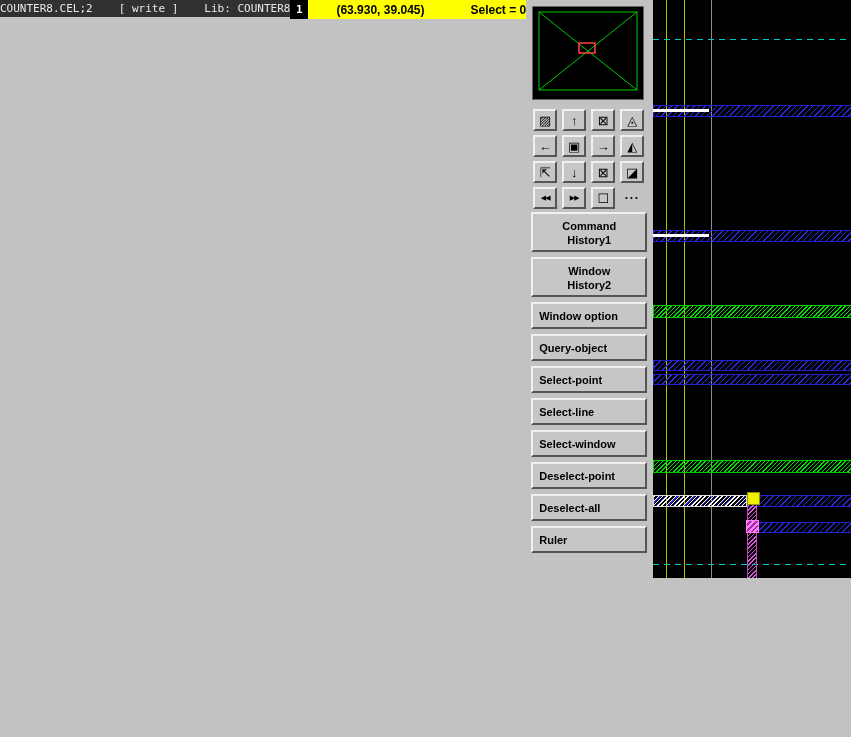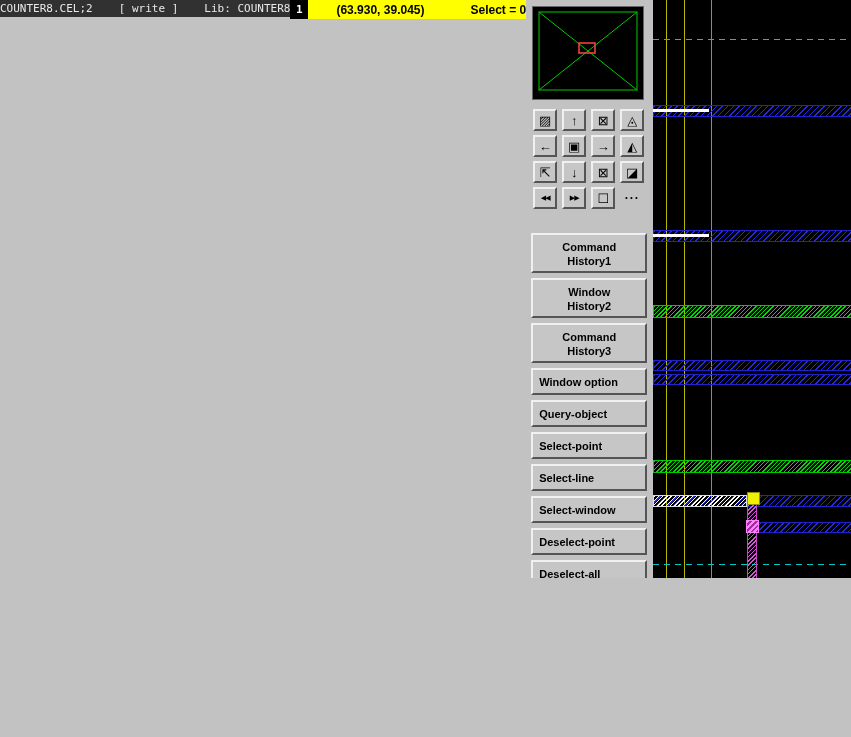--- a/index.html
+++ b/index.html
@@ -25,21 +25,21 @@
 
   .thumb { width:112px; height:94px; margin:6px 0 0 6px; background:#000; border:1px solid #666; }
 
   .toolgrid { display:grid; grid-template-columns:repeat(4,24px); grid-auto-rows:22px;
               gap:4px 5px; margin:9px 0 0 7px; }
   .tool-btn { background:#c6c6c6; border:2px solid; border-color:#f0f0f0 #555 #555 #f0f0f0;
               display:flex; align-items:center; justify-content:center; font-size:13px; color:#000; cursor:default; }
   .tool-btn.small { font-size:7px; letter-spacing:-1px; }
   .tool-btn.flat { border:none; background:none; font-weight:bold; font-size:12px; letter-spacing:1px; }
 
-  .cmd-buttons { display:flex; flex-direction:column; gap:5px; margin:24px 0 0 5px; }
+  .cmd-buttons { display:flex; flex-direction:column; gap:5px; margin:3px 0 0 5px; }
   .cmd-btn { width:116px; height:27px; background:#c6c6c6; border:2px solid;
              border-color:#f0f0f0 #555 #555 #f0f0f0; font-weight:bold; font-size:11px; color:#000;
              display:flex; align-items:center; padding-left:6px; cursor:default; }
   .cmd-btn.two-line { height:40px; display:block; text-align:center; padding:6px 12px 0; line-height:1.25; }
 
   
   .canvas { position:relative; width:724px; height:701px; background:#000; overflow:hidden; flex:none; }
   .shape { position:absolute; }
 
   .vline-yellow { background:#b8b800; }
@@ -106,21 +106,20 @@
           <div class="tool-btn">◪</div>
           <div class="tool-btn small">◀◀</div>
           <div class="tool-btn small">▶▶</div>
           <div class="tool-btn">☐</div>
           <div class="tool-btn small flat">···</div>
         </div>
 
       <div class="cmd-buttons" id="cmd-buttons">
           <div class="cmd-btn two-line">Command History1</div>
           <div class="cmd-btn two-line">Window History2</div>
-          <div class="cmd-btn two-line">Command History3</div>
           <div class="cmd-btn">Window option</div>
           <div class="cmd-btn">Query-object</div>
           <div class="cmd-btn">Select-point</div>
           <div class="cmd-btn">Select-line</div>
           <div class="cmd-btn">Select-window</div>
           <div class="cmd-btn">Deselect-point</div>
           <div class="cmd-btn">Deselect-all</div>
           <div class="cmd-btn">Ruler</div>
         </div>
 

